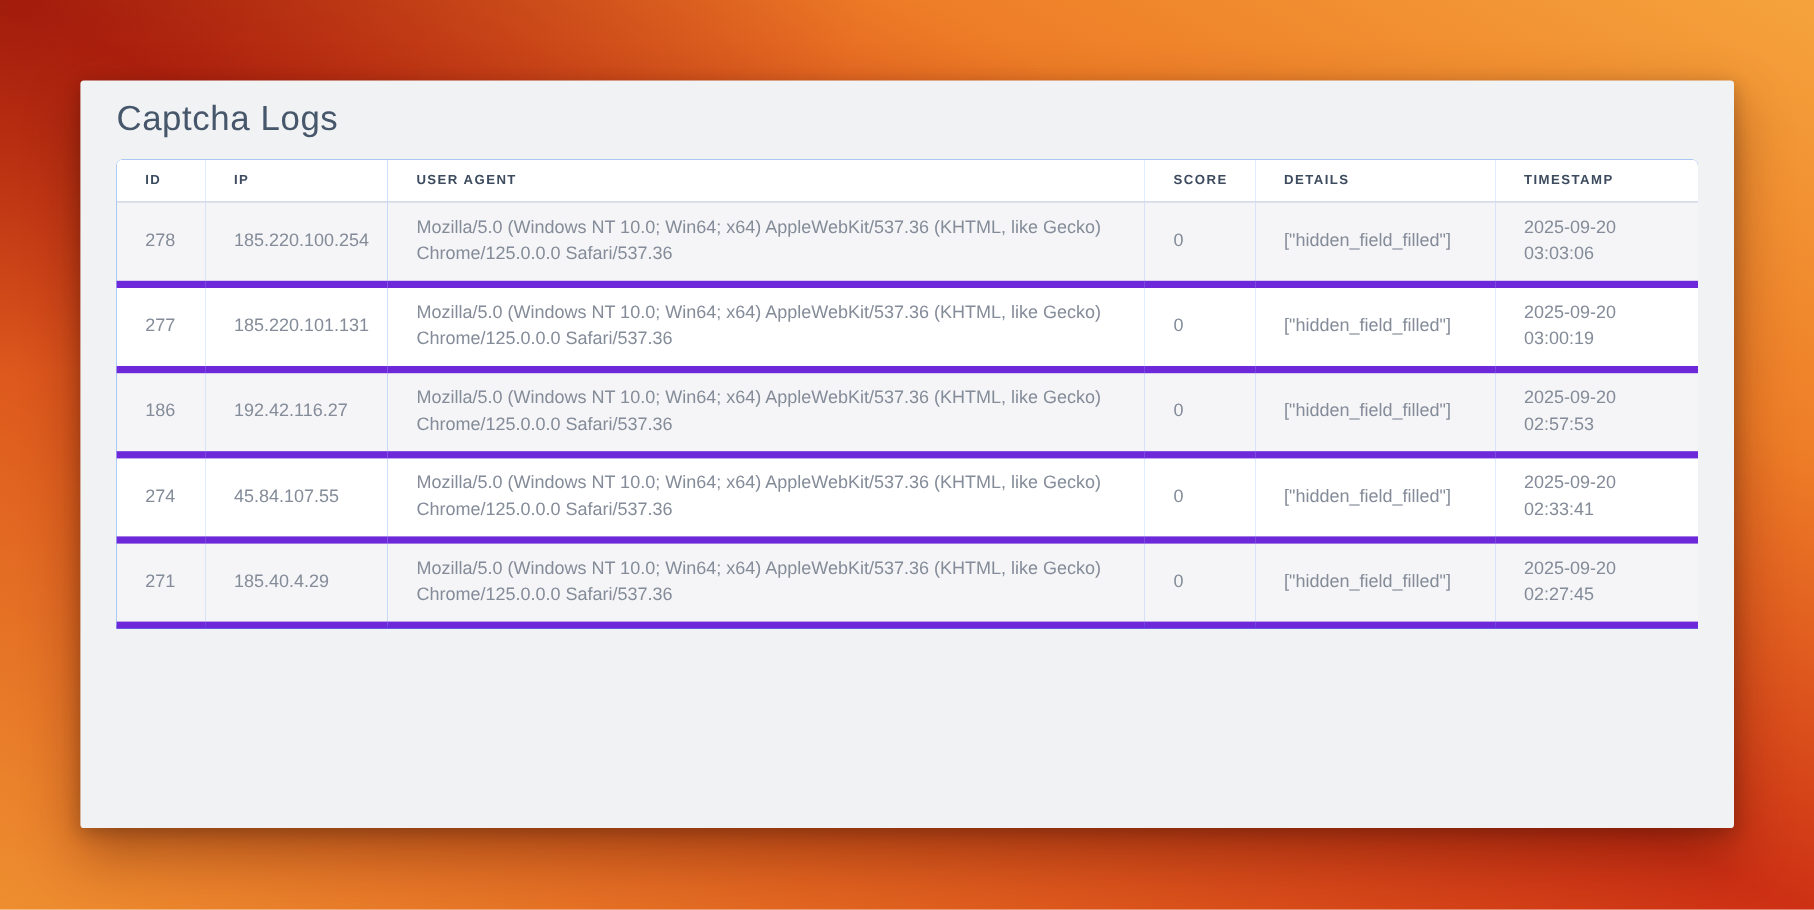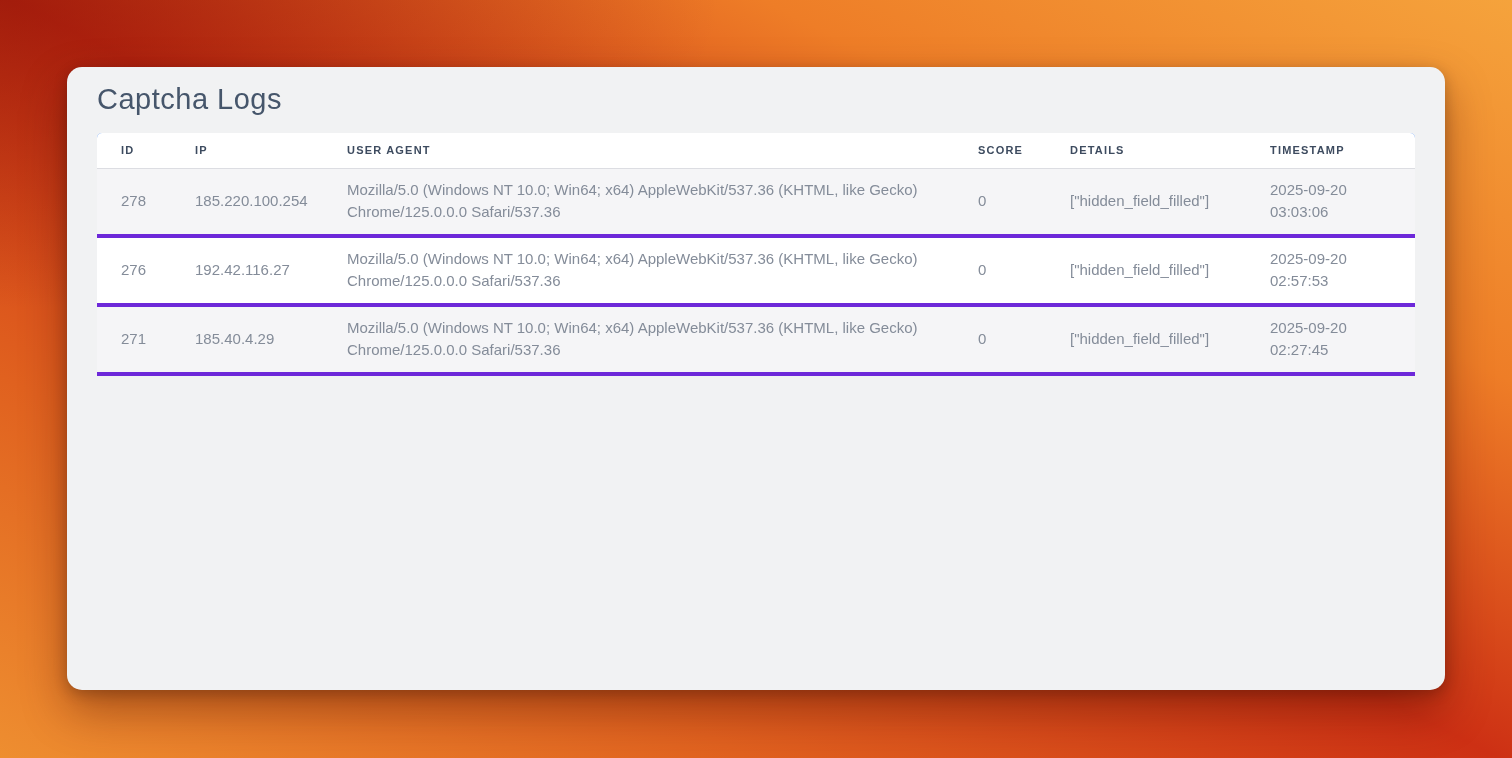--- a/index.html
+++ b/index.html
@@ -18,21 +18,21 @@
       linear-gradient(27deg, #ee8e30 0%, #e0611f 25%, #cd3014 50%, #ee7d27 75%, #f5a33c 100%);
   }
 
   .card {
     position: absolute;
     left: 67px;
     top: 67px;
     width: 1378px;
     height: 623px;
     background: #f1f2f3;
-    border-radius: 15px;
+    border-radius: 3px;
     overflow: hidden;
     box-shadow: 0 20px 45px rgba(70, 12, 0, 0.40), 0 4px 14px rgba(0,0,0,0.22);
   }
 
   .card-title {
     margin: 16px 30px 0 30px;
     font-size: 29px;
     font-weight: 500;
     letter-spacing: 0.5px;
     color: #46566b;
@@ -76,21 +76,21 @@
   tbody td {
     height: 65px;
     padding: 10px 10px 10px 24px;
     vertical-align: middle;
     font-size: 15px;
     line-height: 22.5px;
     color: #848c99;
     word-wrap: break-word;
   }
 
-  tbody tr { border-bottom: 4px solid #6d28d9; }
+  tbody tr { border-bottom: 6px solid #6d28d9; }
   tbody tr:nth-child(odd) { background: #f5f5f7; }
   tbody tr:nth-child(even) { background: #ffffff; }
 </style>
 </head>
 <body>
 
 <div class="card">
   <h1 class="card-title">Captcha Logs</h1>
 
   <div class="table-wrap">
@@ -116,31 +116,47 @@
       <tbody id="logs-tbody">
   <tr>
     <td>278</td>
     <td>185.220.100.254</td>
     <td>Mozilla/5.0 (Windows NT 10.0; Win64; x64) AppleWebKit/537.36 (KHTML, like Gecko) Chrome/125.0.0.0 Safari/537.36</td>
     <td>0</td>
     <td>["hidden_field_filled"]</td>
     <td>2025-09-20 03:03:06</td>
   </tr>
 
+  <tr>
+    <td>277</td>
+    <td>185.220.101.131</td>
+    <td>Mozilla/5.0 (Windows NT 10.0; Win64; x64) AppleWebKit/537.36 (KHTML, like Gecko) Chrome/125.0.0.0 Safari/537.36</td>
+    <td>0</td>
+    <td>["hidden_field_filled"]</td>
+    <td>2025-09-20 03:00:19</td>
+  </tr>
 
   <tr>
-    <td>276</td>
+    <td>186</td>
     <td>192.42.116.27</td>
     <td>Mozilla/5.0 (Windows NT 10.0; Win64; x64) AppleWebKit/537.36 (KHTML, like Gecko) Chrome/125.0.0.0 Safari/537.36</td>
     <td>0</td>
     <td>["hidden_field_filled"]</td>
     <td>2025-09-20 02:57:53</td>
   </tr>
 
 
+  <tr>
+    <td>274</td>
+    <td>45.84.107.55</td>
+    <td>Mozilla/5.0 (Windows NT 10.0; Win64; x64) AppleWebKit/537.36 (KHTML, like Gecko) Chrome/125.0.0.0 Safari/537.36</td>
+    <td>0</td>
+    <td>["hidden_field_filled"]</td>
+    <td>2025-09-20 02:33:41</td>
+  </tr>
 
 
 
   <tr>
     <td>271</td>
     <td>185.40.4.29</td>
     <td>Mozilla/5.0 (Windows NT 10.0; Win64; x64) AppleWebKit/537.36 (KHTML, like Gecko) Chrome/125.0.0.0 Safari/537.36</td>
     <td>0</td>
     <td>["hidden_field_filled"]</td>
     <td>2025-09-20 02:27:45</td>

